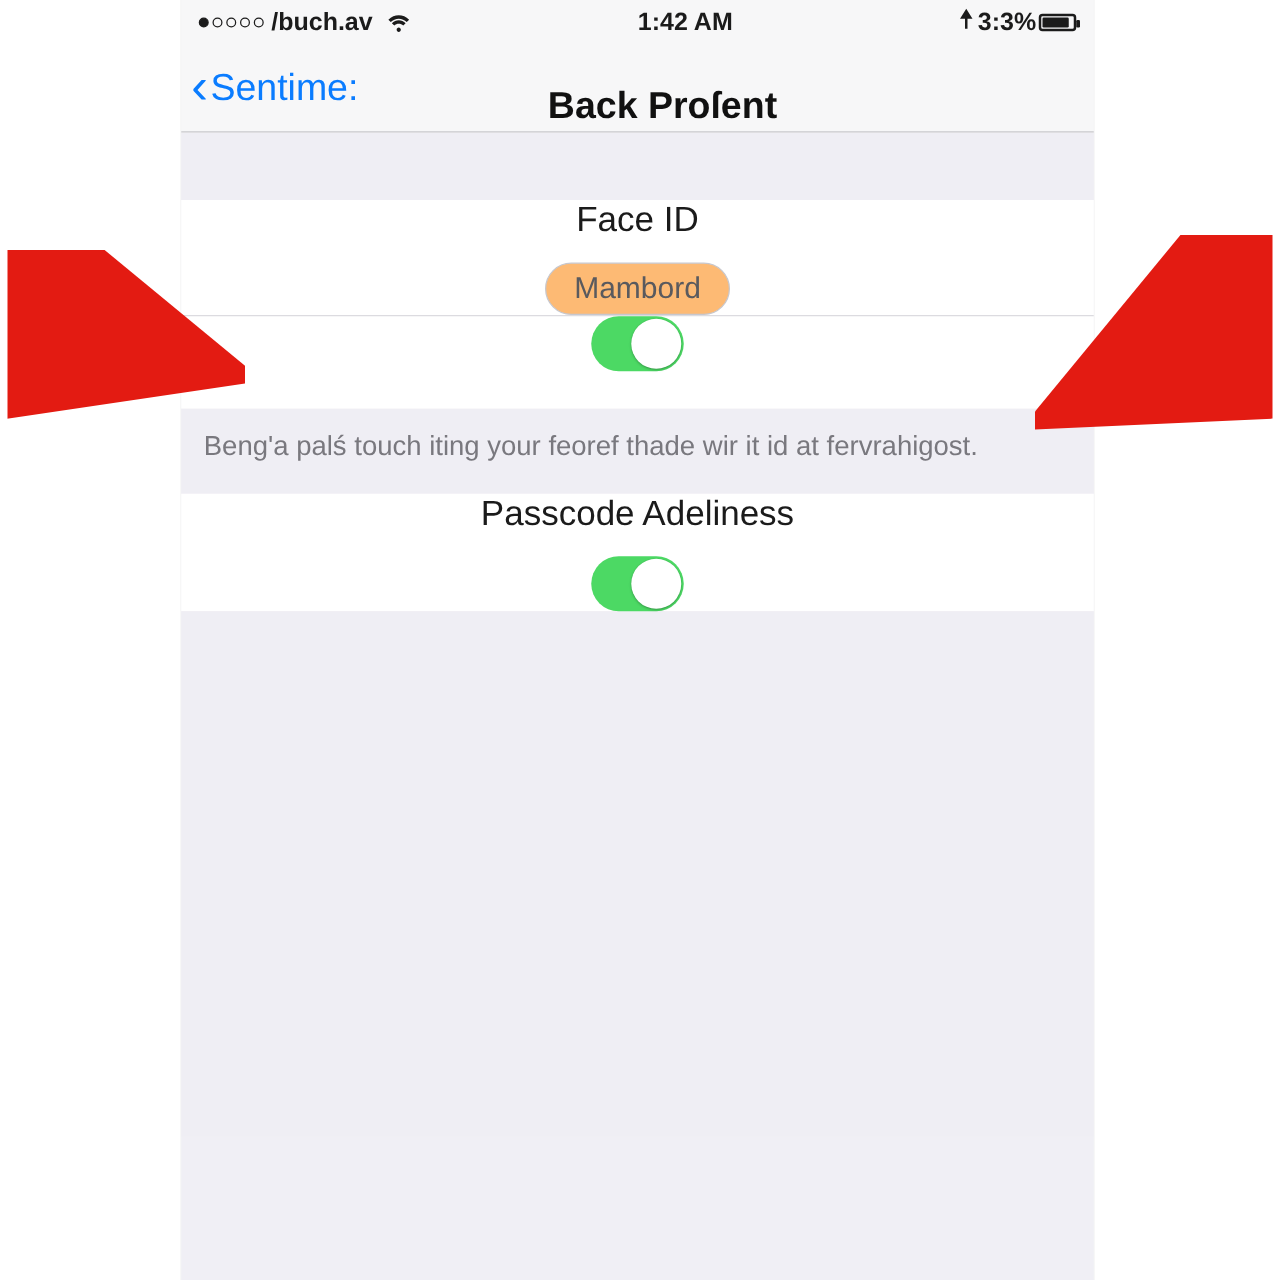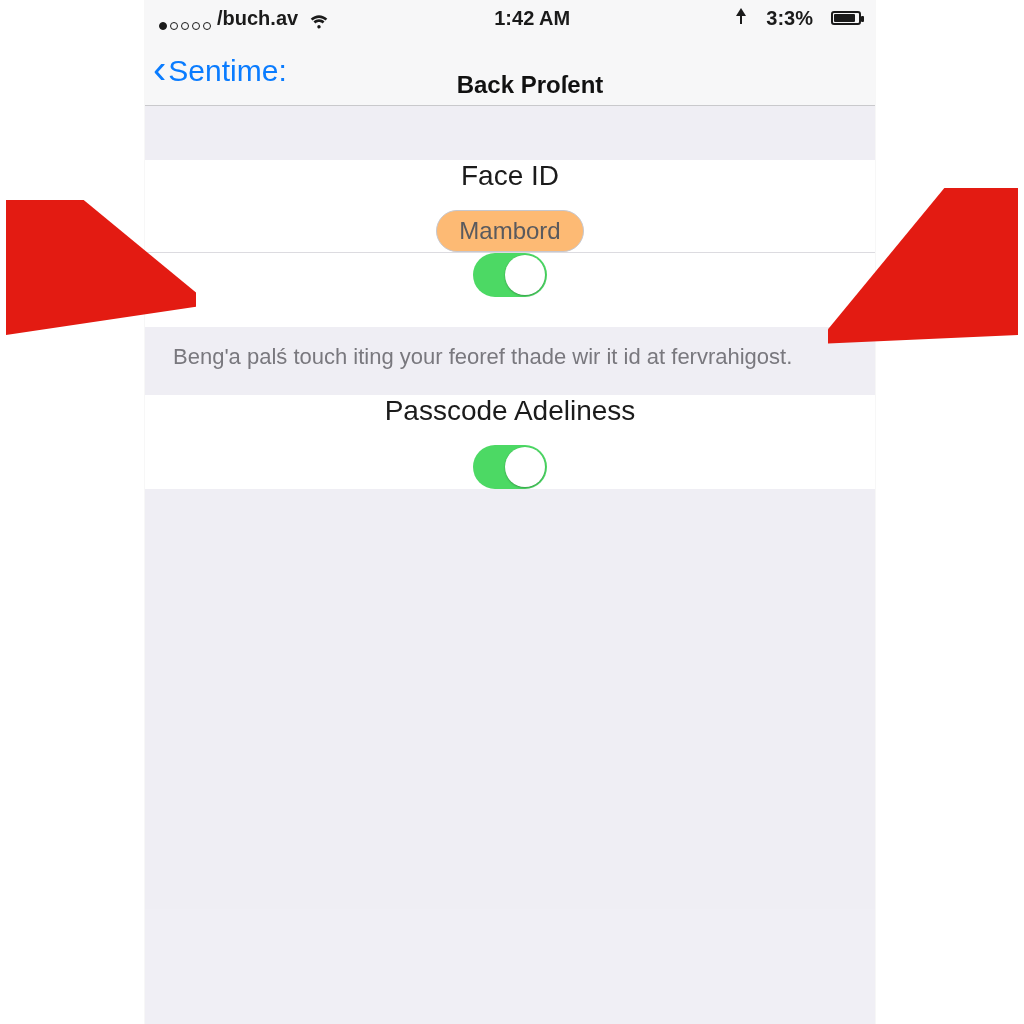--- a/index.html
+++ b/index.html
@@ -27,23 +27,23 @@
   .status-bar {
     height: 36px;
     background: #f7f7f8;
     display: flex;
     align-items: center;
     padding: 0 14px;
     font-size: 20px;
     font-weight: 600;
     color: #1b1b1b;
   }
-  .status-left { flex: 0 0 auto; display: flex; align-items: flex-end; gap: 6px; }
+  .status-left { flex: 0 0 auto; display: flex; align-items: center; gap: 6px; }
   .status-center { flex: 1 1 auto; text-align: center; }
-  .status-right { flex: 0 0 auto; display: flex; align-items: center; gap: 18px; }
+  .status-right { flex: 0 0 auto; display: flex; align-items: center; gap: 2px; }
 
   .signal-dots { display: inline-flex; gap: 3px; align-items: center; }
   .signal-dots .dot { width: 8px; height: 8px; border-radius: 50%; border: 1.5px solid #1b1b1b; background: transparent; }
   .signal-dots .dot.fill { background: #1b1b1b; }
 
   .wifi-icon { display: inline-block; line-height: 0; margin-left: 4px; }
 
   .battery {
     width: 30px; height: 14px; border: 2px solid #1b1b1b; border-radius: 3px; position: relative; display: inline-block;
   }
@@ -69,21 +69,21 @@
     gap: 2px;
     color: #0a7cff;
     font-size: 30px;
     font-weight: 400;
     cursor: pointer;
   }
   .back-chevron { font-size: 40px; font-weight: 500; line-height: 1; transform: translateY(-2px); }
   .nav-title {
     flex: 1;
     text-align: center;
-    font-size: 24px;
+    font-size: 30px;
     font-weight: 700;
     color: #111;
     padding-left: 40px;
     margin-top: 28px;
   }
 
   .section-gap { height: 54px; background: #efeef4; }
 
   .list { background: #ffffff; }
   .row {
@@ -119,21 +119,21 @@
   .toggle .knob {
     position: absolute; top: 2px; right: 2px; width: 40px; height: 40px; border-radius: 50%; background: #ffffff;
     box-shadow: 0 1px 2px rgba(0,0,0,0.25), 0 0 0 0.5px rgba(0,0,0,0.05);
   }
 
   .footer-text {
     background: #efeef4;
     color: #79787e;
     font-size: 22px;
     line-height: 1.45;
-    padding: 14px 22px 22px 28px;
+    padding: 14px 22px 22px 18px;
   }
 
   
   .arrow {
     position: absolute;
     pointer-events: none;
   }
   .arrow.left { left: 6px; top: 200px; width: 190px; height: 140px; }
   .arrow.right { right: 6px; top: 188px; width: 190px; height: 160px; }
 

